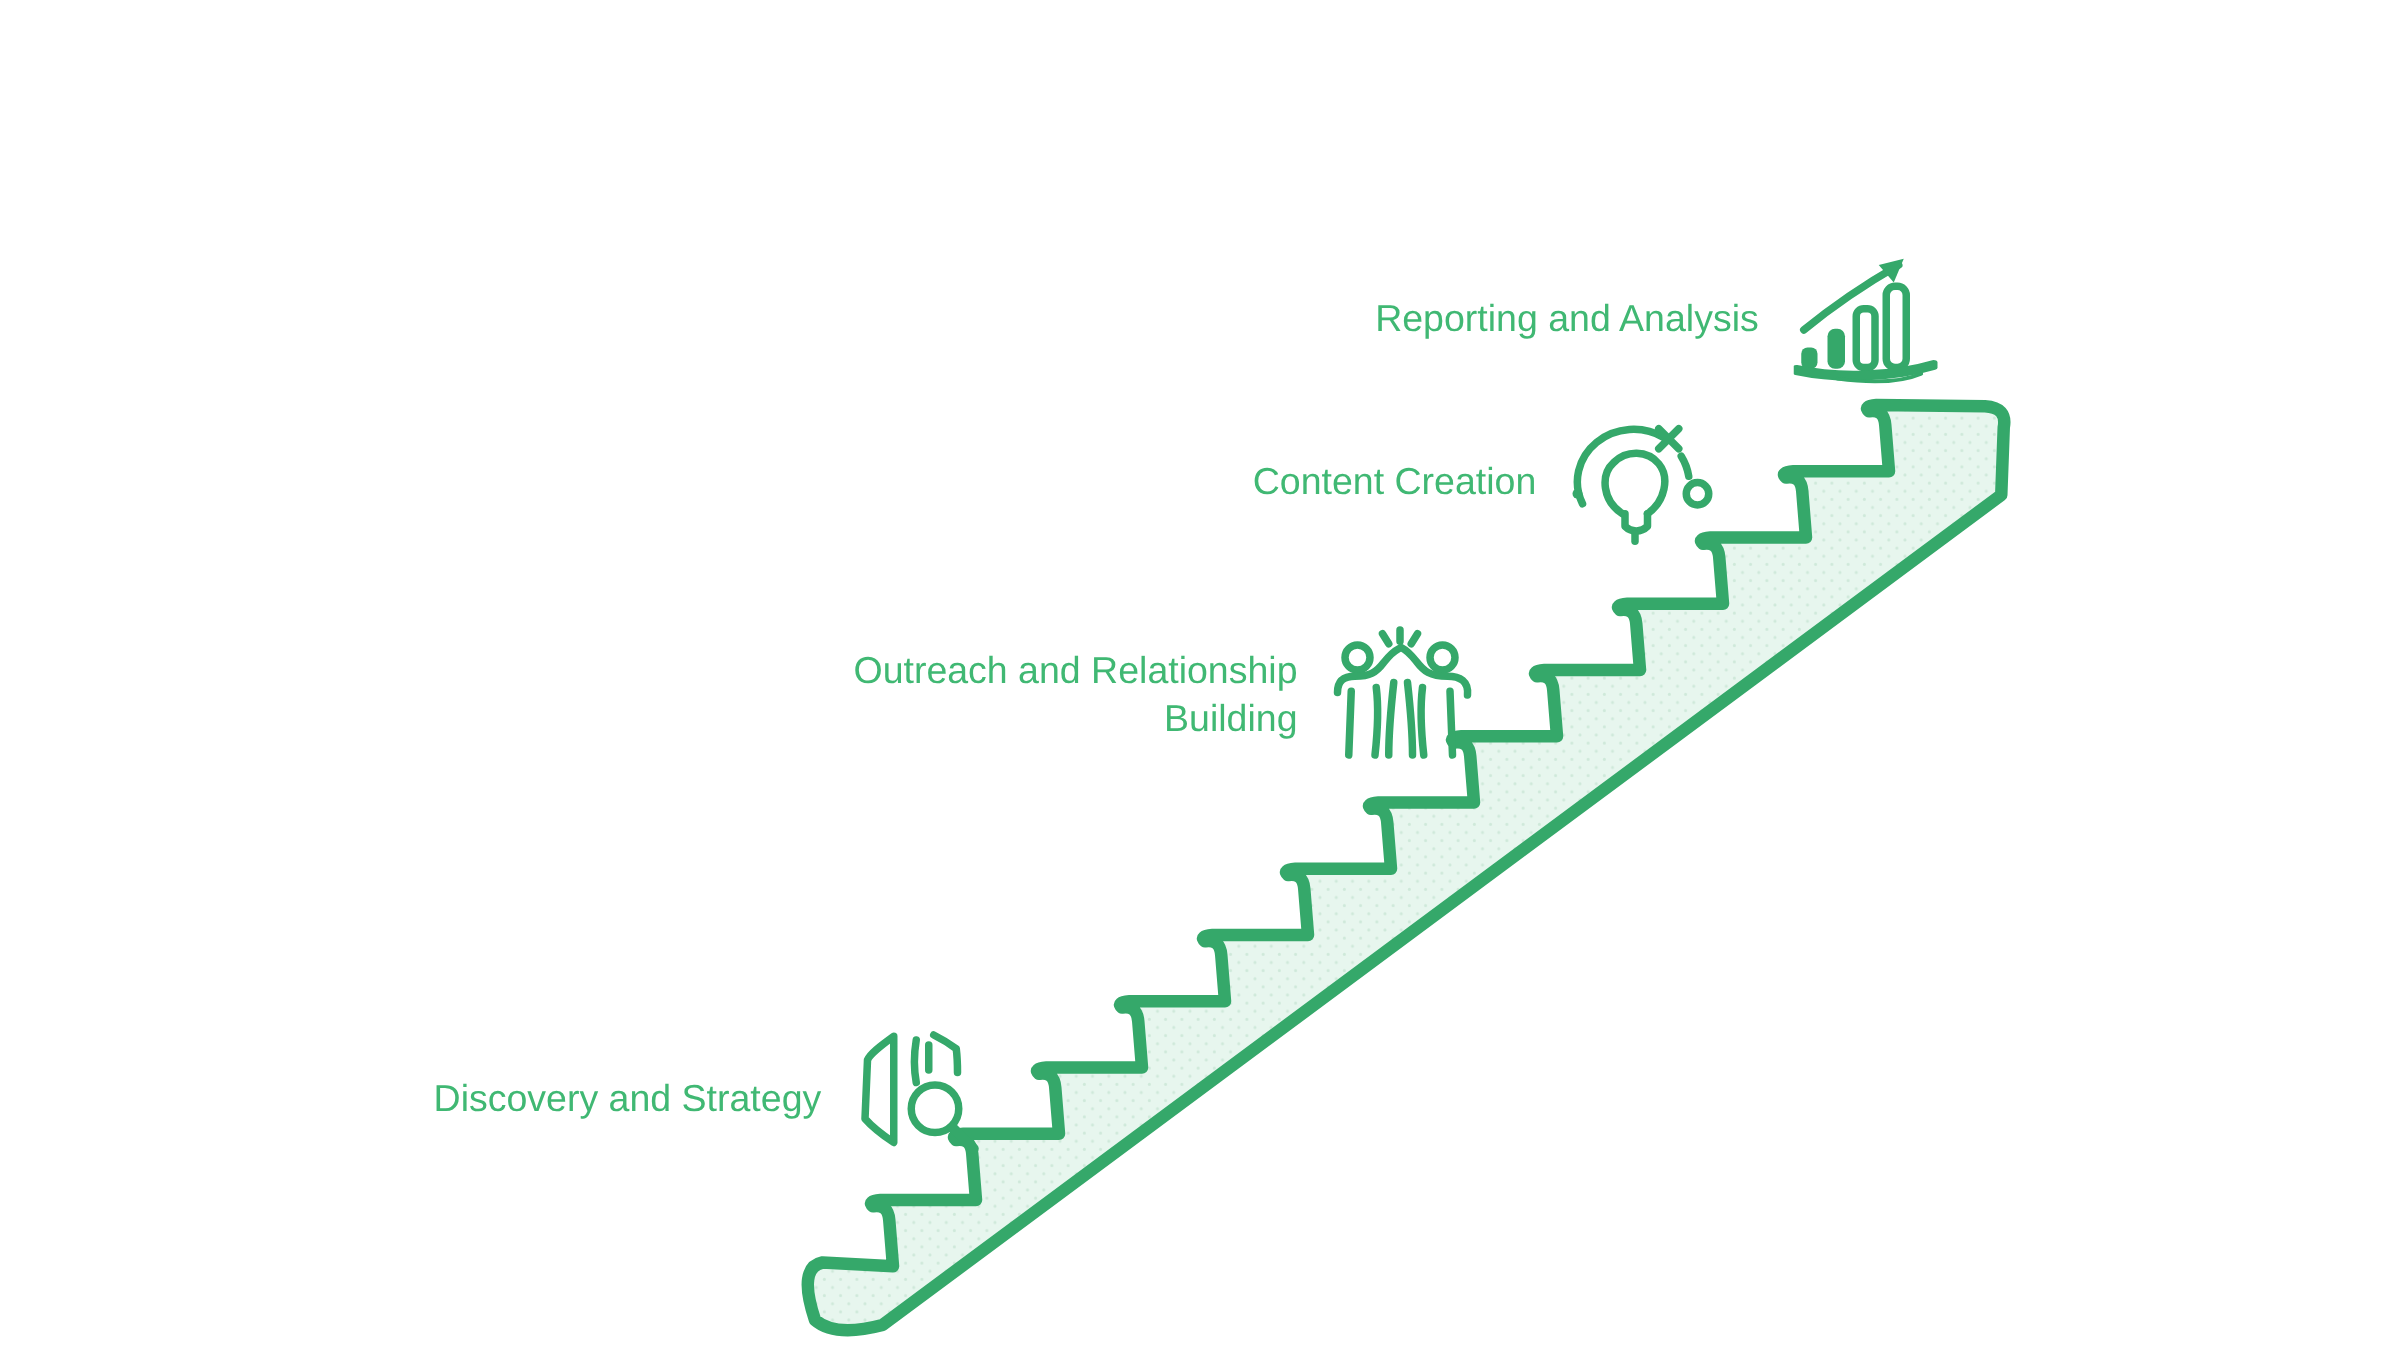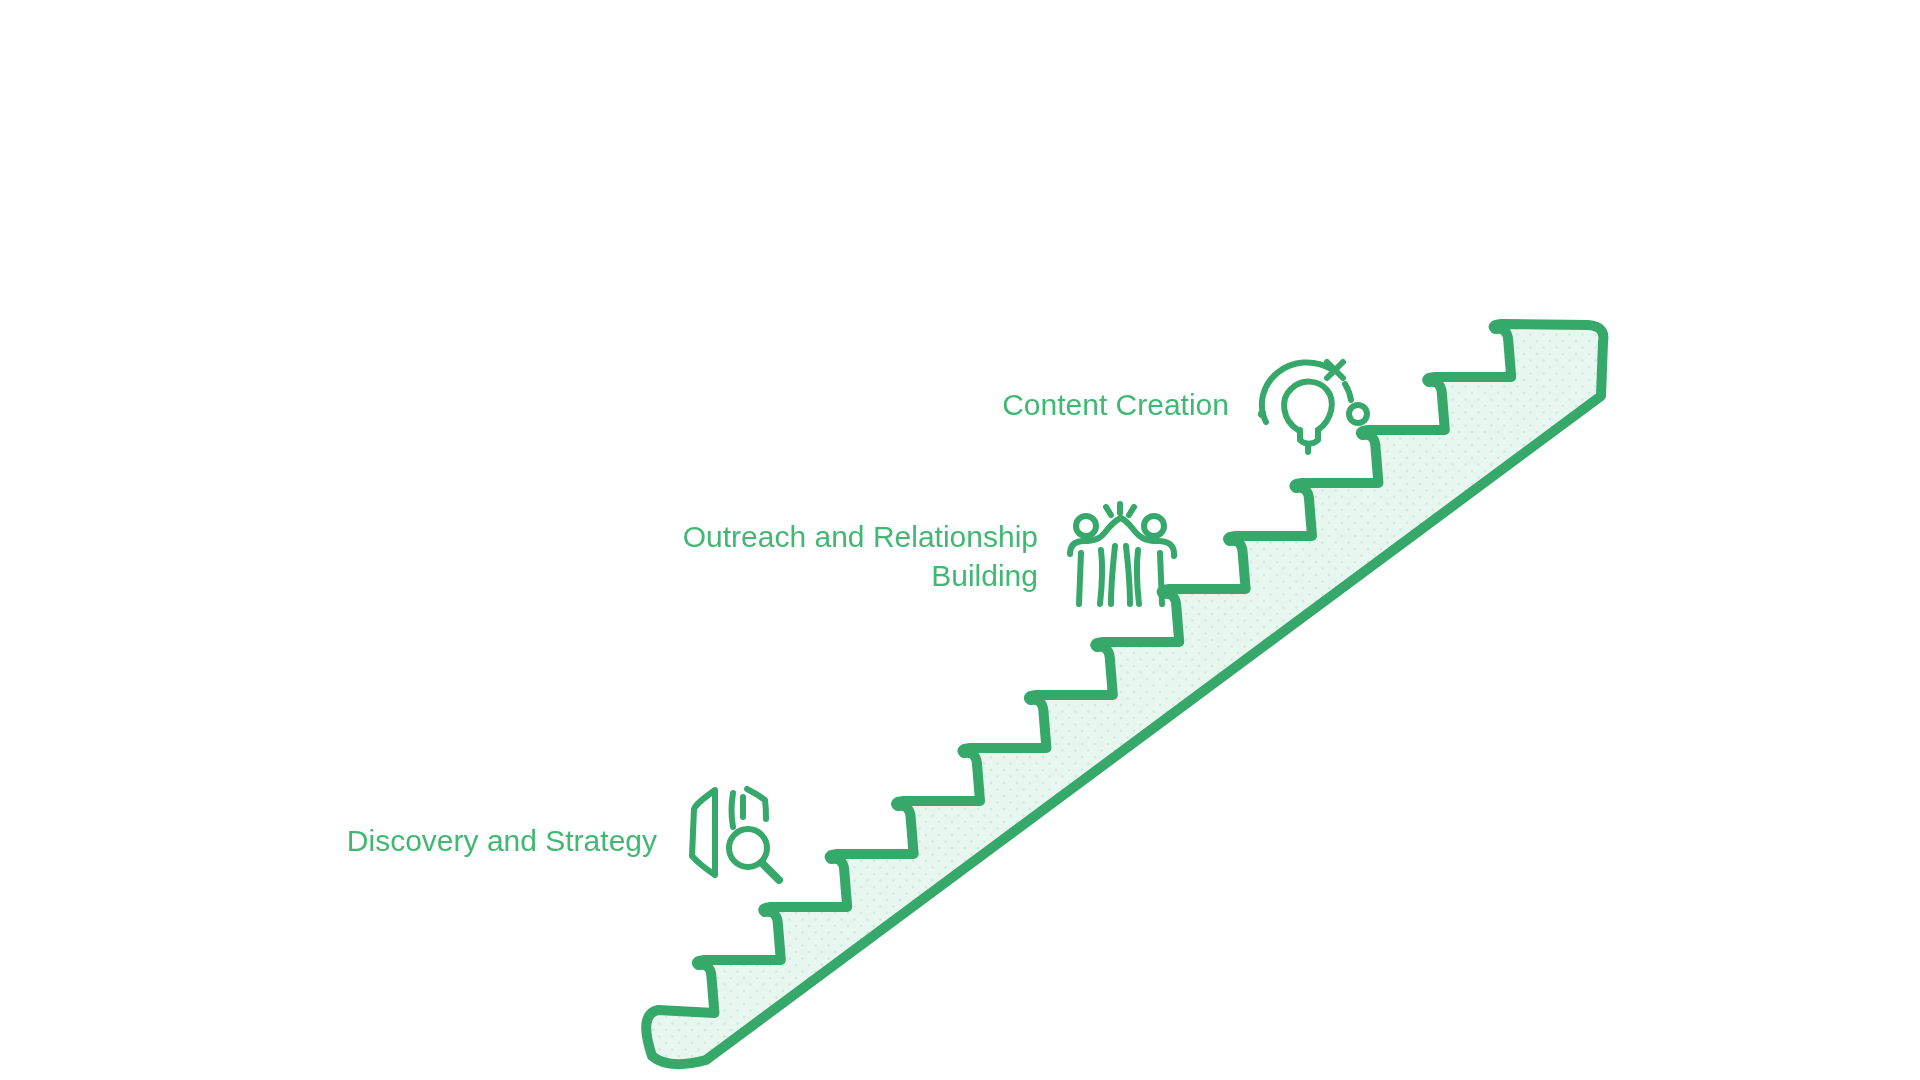--- a/index.html
+++ b/index.html
@@ -17,42 +17,55 @@
   .step-label{
     color:var(--label-text,#40b873);font-size:30px;line-height:39px;
     text-align:right;white-space:nowrap;
   }
   .step-label.wrap{white-space:normal;width:380px;}
   .icon{stroke:var(--line-green,#35a86a);fill:none;stroke-width:6;stroke-linecap:round;stroke-linejoin:round;}
   .icon .fill{fill:var(--line-green,#35a86a);stroke:none;}
   .icon .thick{stroke-width:8;}
   .icon .thin{stroke-width:3;}
   .row-reporting{right:370px;top:198px;}
-  .row-content{right:548px;top:352px;}
+  .row-content{right:548px;top:333px;}
   .row-outreach{right:742px;top:500px;justify-content:flex-end;}
   .row-prospecting{right:935px;top:650px;}
-  .row-discovery{right:1125px;top:784px;}
+  .row-discovery{right:1125px;top:823px;}
 </style>
 </head>
 <body>
 
 <div class="stage">
 
 
   <svg class="stairs-svg" viewBox="0 0 1920 1080" aria-hidden="true">
     <defs>
       <pattern id="dots" width="13" height="13" patternUnits="userSpaceOnUse">
         <rect width="13" height="13" style="fill:var(--stair-fill,#e7f6ee)"></rect>
         <circle cx="3" cy="3" r="1.2" style="fill:var(--stair-fill-dot,#cfe9da)"></circle>
         <circle cx="9.5" cy="9.5" r="1.2" style="fill:var(--stair-fill-dot,#cfe9da)"></circle>
       </pattern>
     </defs>
     <path id="stair-path" fill="url(#dots)" style="stroke:var(--line-green,#35a86a)" stroke-width="10" stroke-linejoin="round" stroke-linecap="round" d="M 652 1056 Q 638 1014 658 1010 L 714.4 1013.0 L 711.4 976.0 Q 710.4 963.0 698.4 965.0 Q 693.4 961.0 704.4 960.0 L 780.8 960.0 L 777.8 923.0 Q 776.8 910.0 764.8 912.0 Q 759.8 908.0 770.8 907.0 L 847.2 907.0 L 844.2 870.0 Q 843.2 857.0 831.2 859.0 Q 826.2 855.0 837.2 854.0 L 913.6 854.0 L 910.6 817.0 Q 909.6 804.0 897.6 806.0 Q 892.6 802.0 903.6 801.0 L 980.0 801.0 L 977.0 764.0 Q 976.0 751.0 964.0 753.0 Q 959.0 749.0 970.0 748.0 L 1046.4 748.0 L 1043.4 711.0 Q 1042.4 698.0 1030.4 700.0 Q 1025.4 696.0 1036.4 695.0 L 1112.8 695.0 L 1109.8 658.0 Q 1108.8 645.0 1096.8 647.0 Q 1091.8 643.0 1102.8 642.0 L 1179.2 642.0 L 1176.2 605.0 Q 1175.2 592.0 1163.2 594.0 Q 1158.2 590.0 1169.2 589.0 L 1245.6 589.0 L 1242.6 552.0 Q 1241.6 539.0 1229.6 541.0 Q 1224.6 537.0 1235.6 536.0 L 1312.0 536.0 L 1309.0 499.0 Q 1308.0 486.0 1296.0 488.0 Q 1291.0 484.0 1302.0 483.0 L 1378.4 483.0 L 1375.4 446.0 Q 1374.4 433.0 1362.4 435.0 Q 1357.4 431.0 1368.4 430.0 L 1444.8 430.0 L 1441.8 393.0 Q 1440.8 380.0 1428.8 382.0 Q 1423.8 378.0 1434.8 377.0 L 1511.2 377.0 L 1508.2 340.0 Q 1507.2 327.0 1495.2 329.0 Q 1490.2 325.0 1501.2 324.0 L 1588 325 Q 1606 326 1603 342 L 1601 396 L 706 1060 Q 668 1070 652 1056 Z"></path>
   </svg>
 
+  <div class="step-row row-reporting">
+    <div class="step-label">Reporting and Analysis</div>
+    <svg class="icon" width="115" height="115" viewBox="0 0 115 115">
+      <path d="M8 66 C30 48 56 30 84 14"></path>
+      <path class="fill" d="M88 9 L68 14 L80 28 Z"></path>
+      <rect class="fill" x="6" y="80" width="13" height="17" rx="5"></rect>
+      <rect class="fill" x="27" y="65" width="14" height="32" rx="6"></rect>
+      <rect x="50" y="49" width="15" height="47" rx="6"></rect>
+      <rect x="74" y="31" width="16" height="65" rx="7"></rect>
+      <path class="thick" d="M2 98 C35 105 78 104 112 94"></path>
+      <path class="thin" d="M35 105 C65 109 88 107 102 101"></path>
+    </svg>
+  </div>
 
   <div class="step-row row-content">
     <div class="step-label">Content Creation</div>
     <svg class="icon" width="115" height="105" viewBox="0 0 115 105">
       <circle class="fill" cx="5" cy="62" r="4"></circle>
       <path d="M9 70 A45 42 0 0 1 74 17"></path>
       <path d="M88 32 A44 44 0 0 1 94 48"></path>
       <path d="M70 10 L86 26 M86 10 L70 26"></path>
       <circle cx="101" cy="62" r="9"></circle>
       <path d="M41 78 C25 68 23 47 34 37 C44 27 61 27 70 38 C79 49 75 68 61 78"></path>

